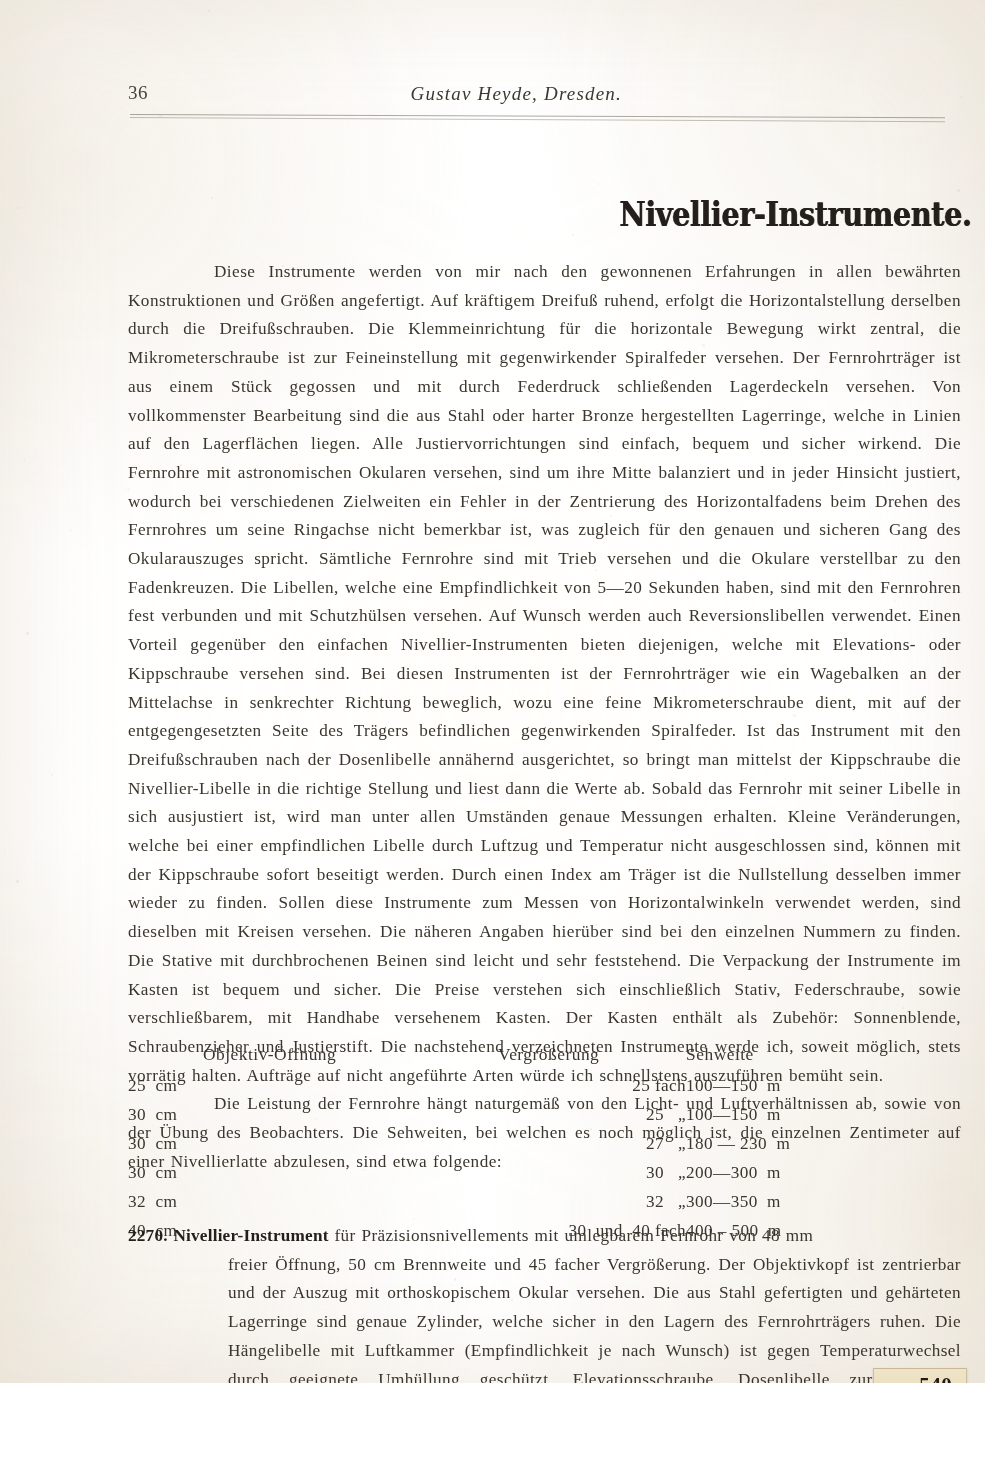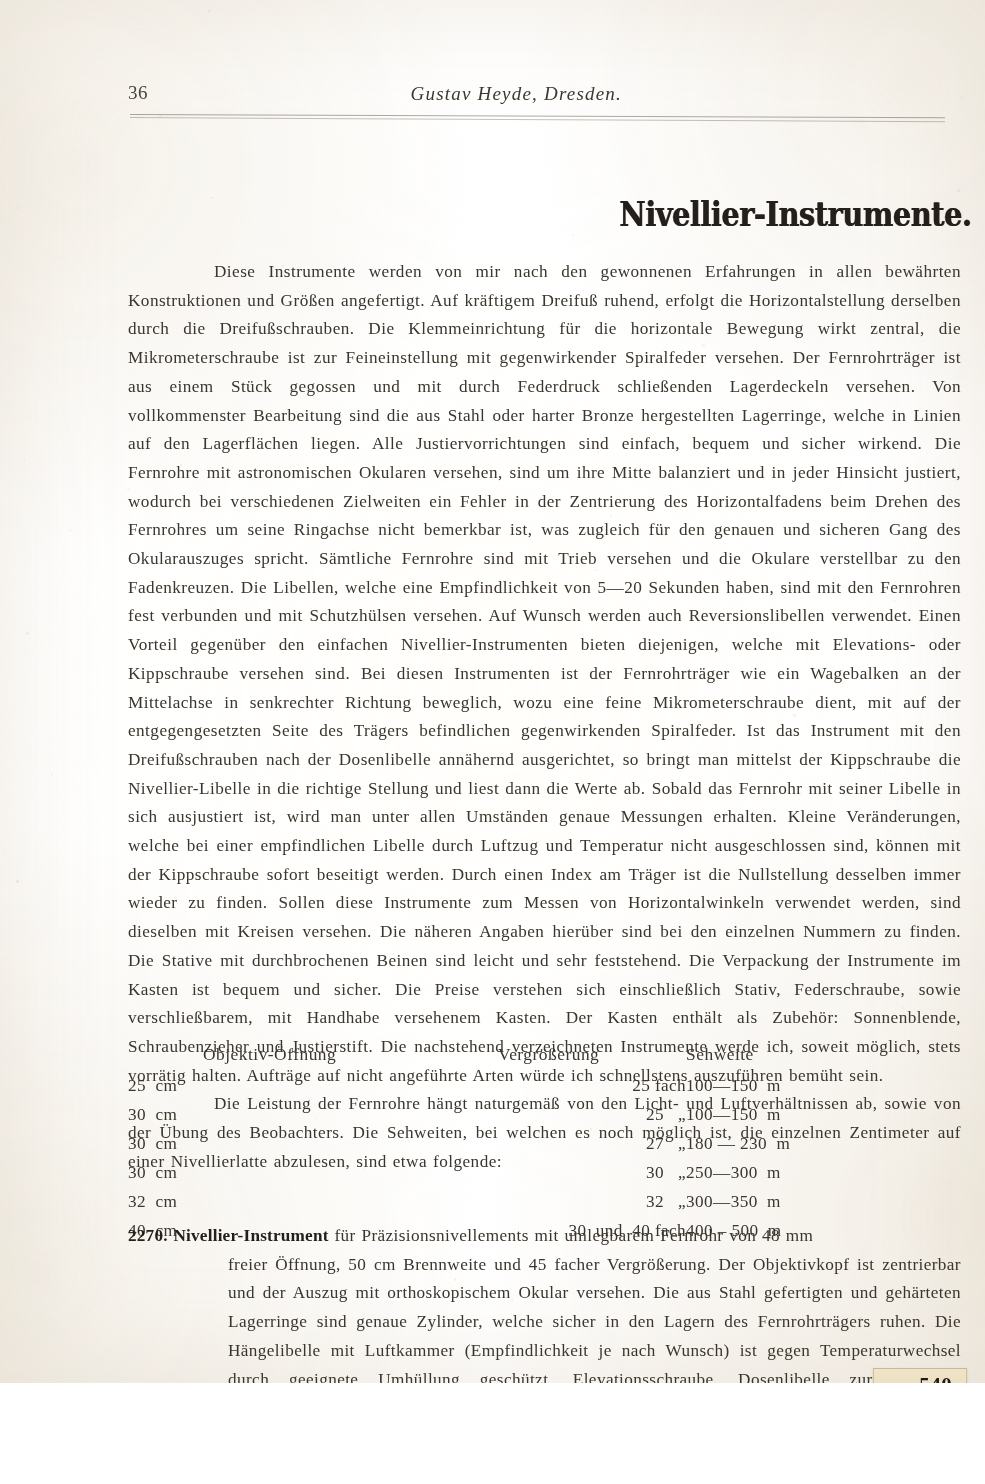--- a/index.html
+++ b/index.html
@@ -273,21 +273,21 @@
               <td class="cell-c">100—150  m</td>
             </tr>
             <tr>
               <td class="cell-a">30  cm</td>
               <td class="cell-b">27   „</td>
               <td class="cell-c">180 — 230  m</td>
             </tr>
             <tr>
               <td class="cell-a">30  cm</td>
               <td class="cell-b">30   „</td>
-              <td class="cell-c">250—300  m</td>
+              <td class="cell-c">200—300  m</td>
             </tr>
             <tr>
               <td class="cell-a">32  cm</td>
               <td class="cell-b">32   „</td>
               <td class="cell-c">300—350  m</td>
             </tr>
             <tr>
               <td class="cell-a">40  cm</td>
               <td class="cell-b">30  und  40 fach</td>
               <td class="cell-c">400 – 500  m</td>

